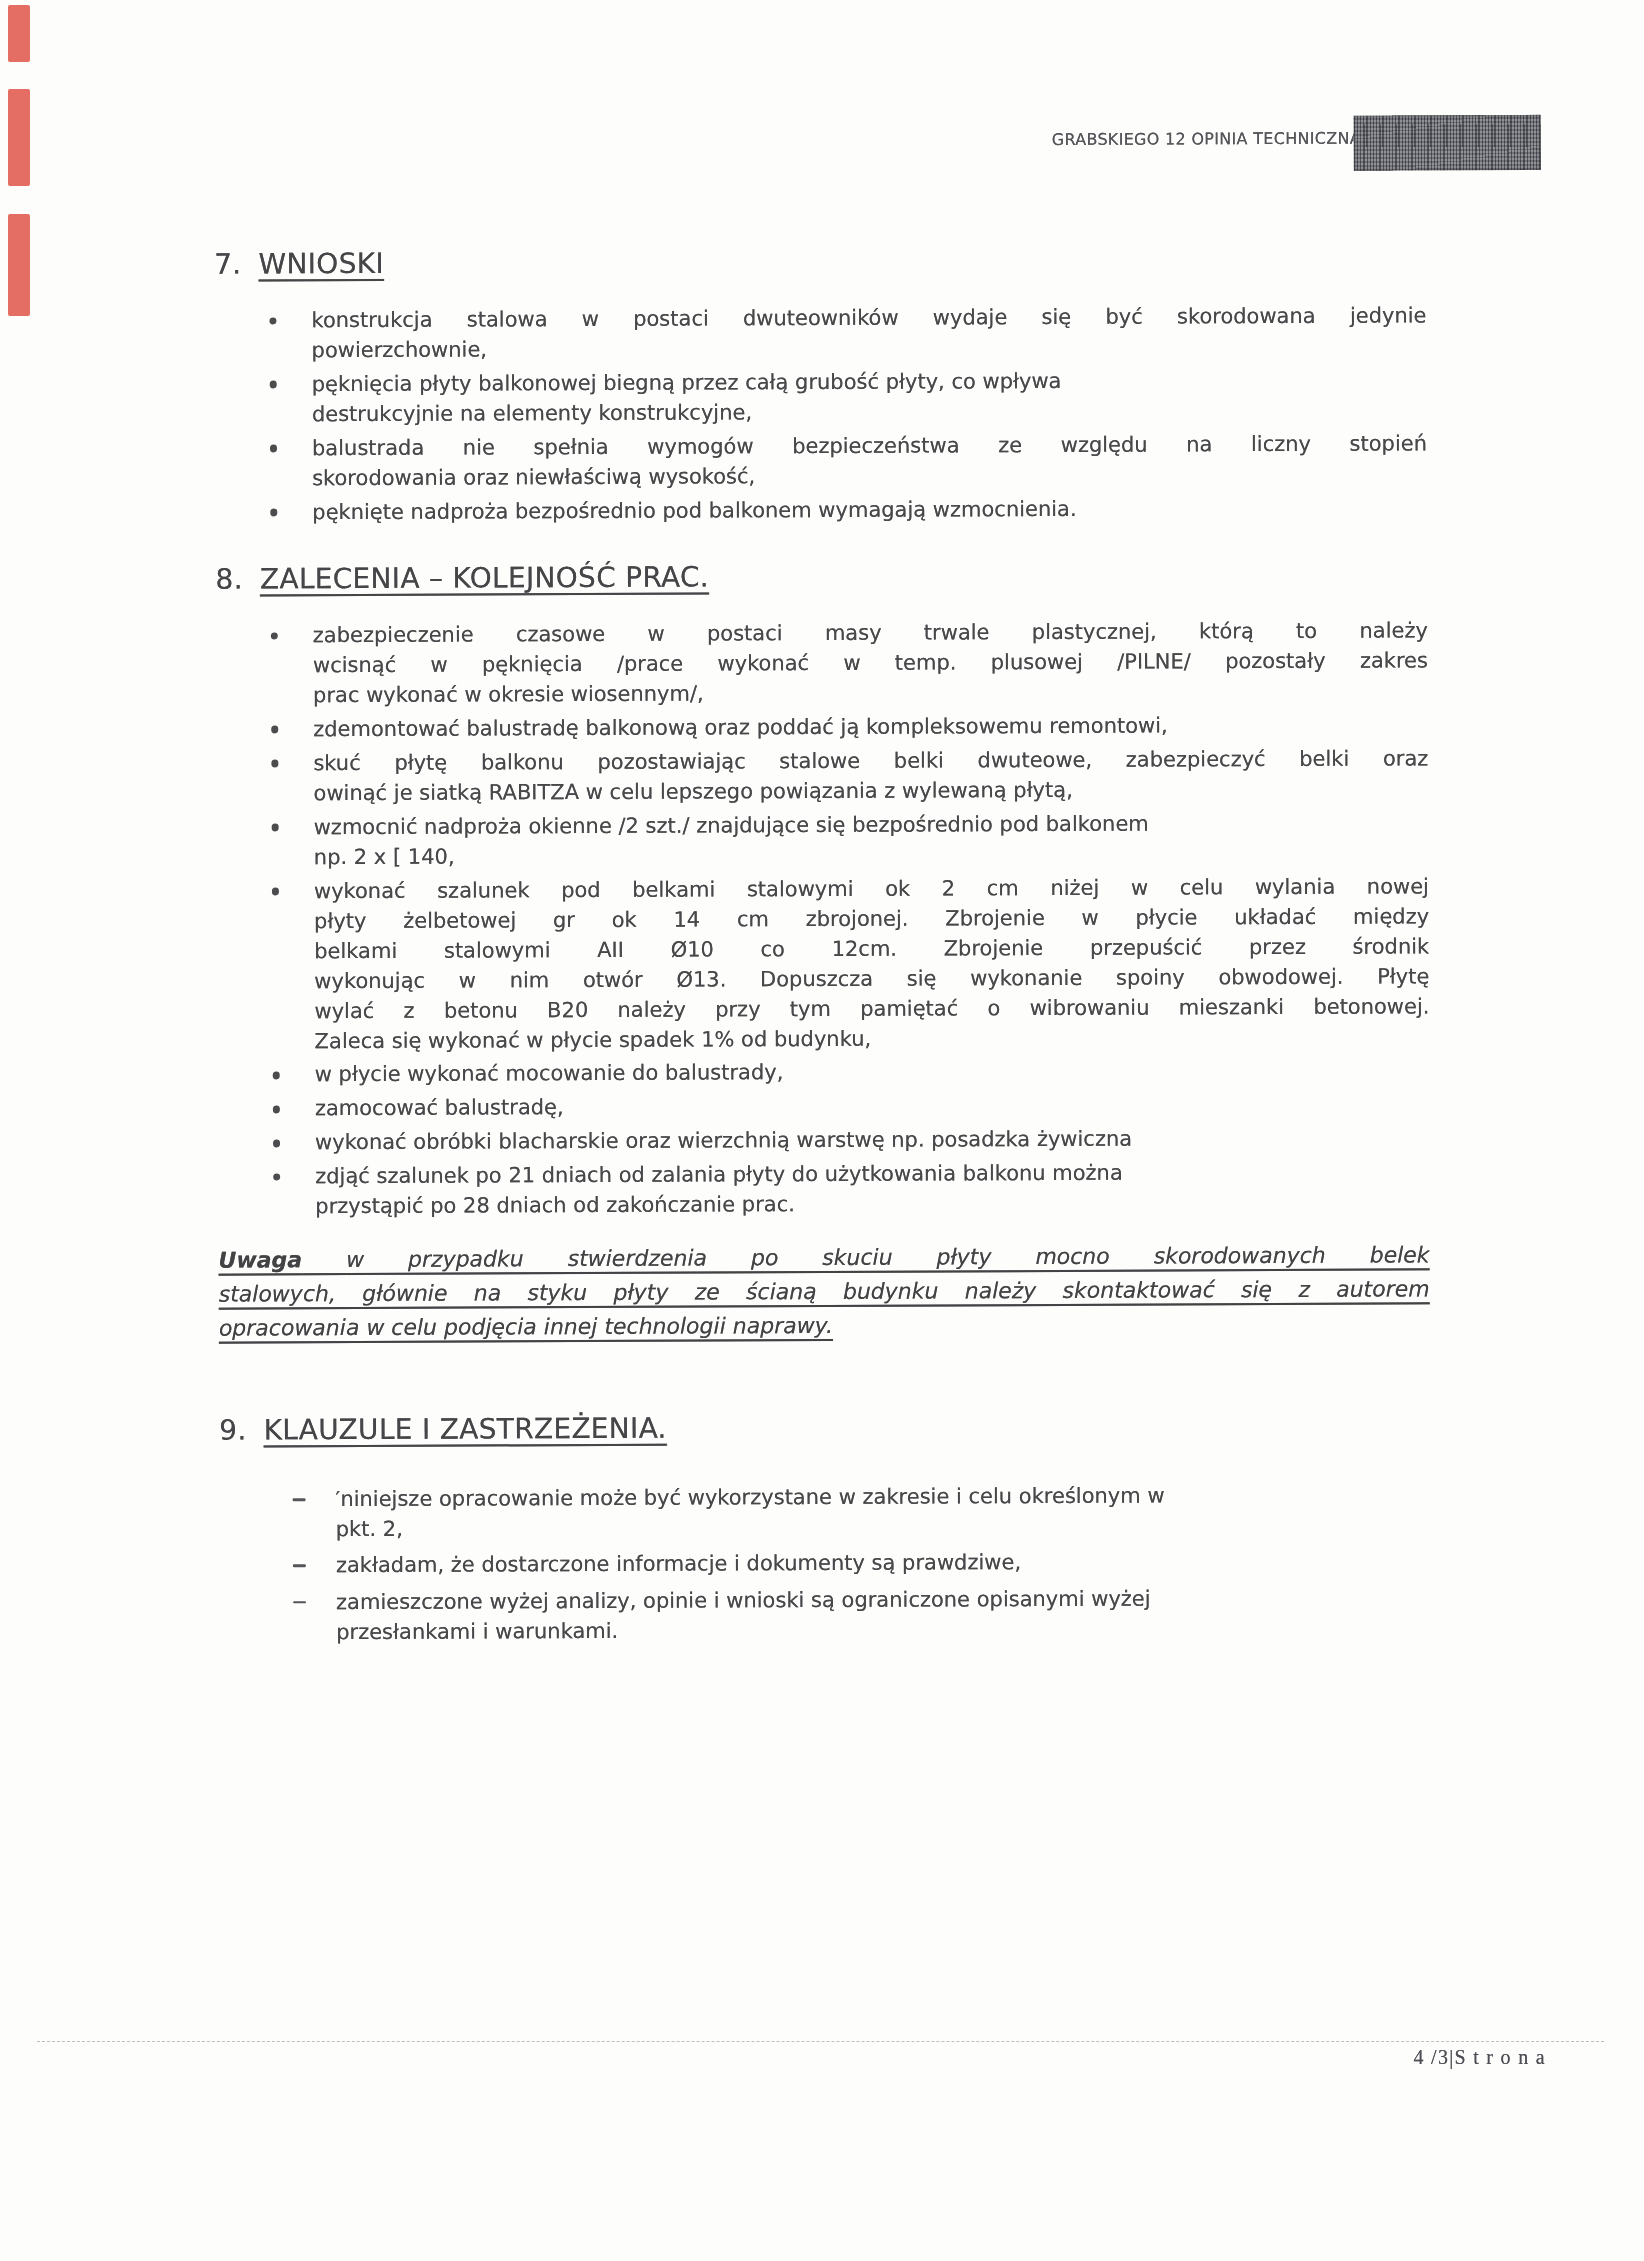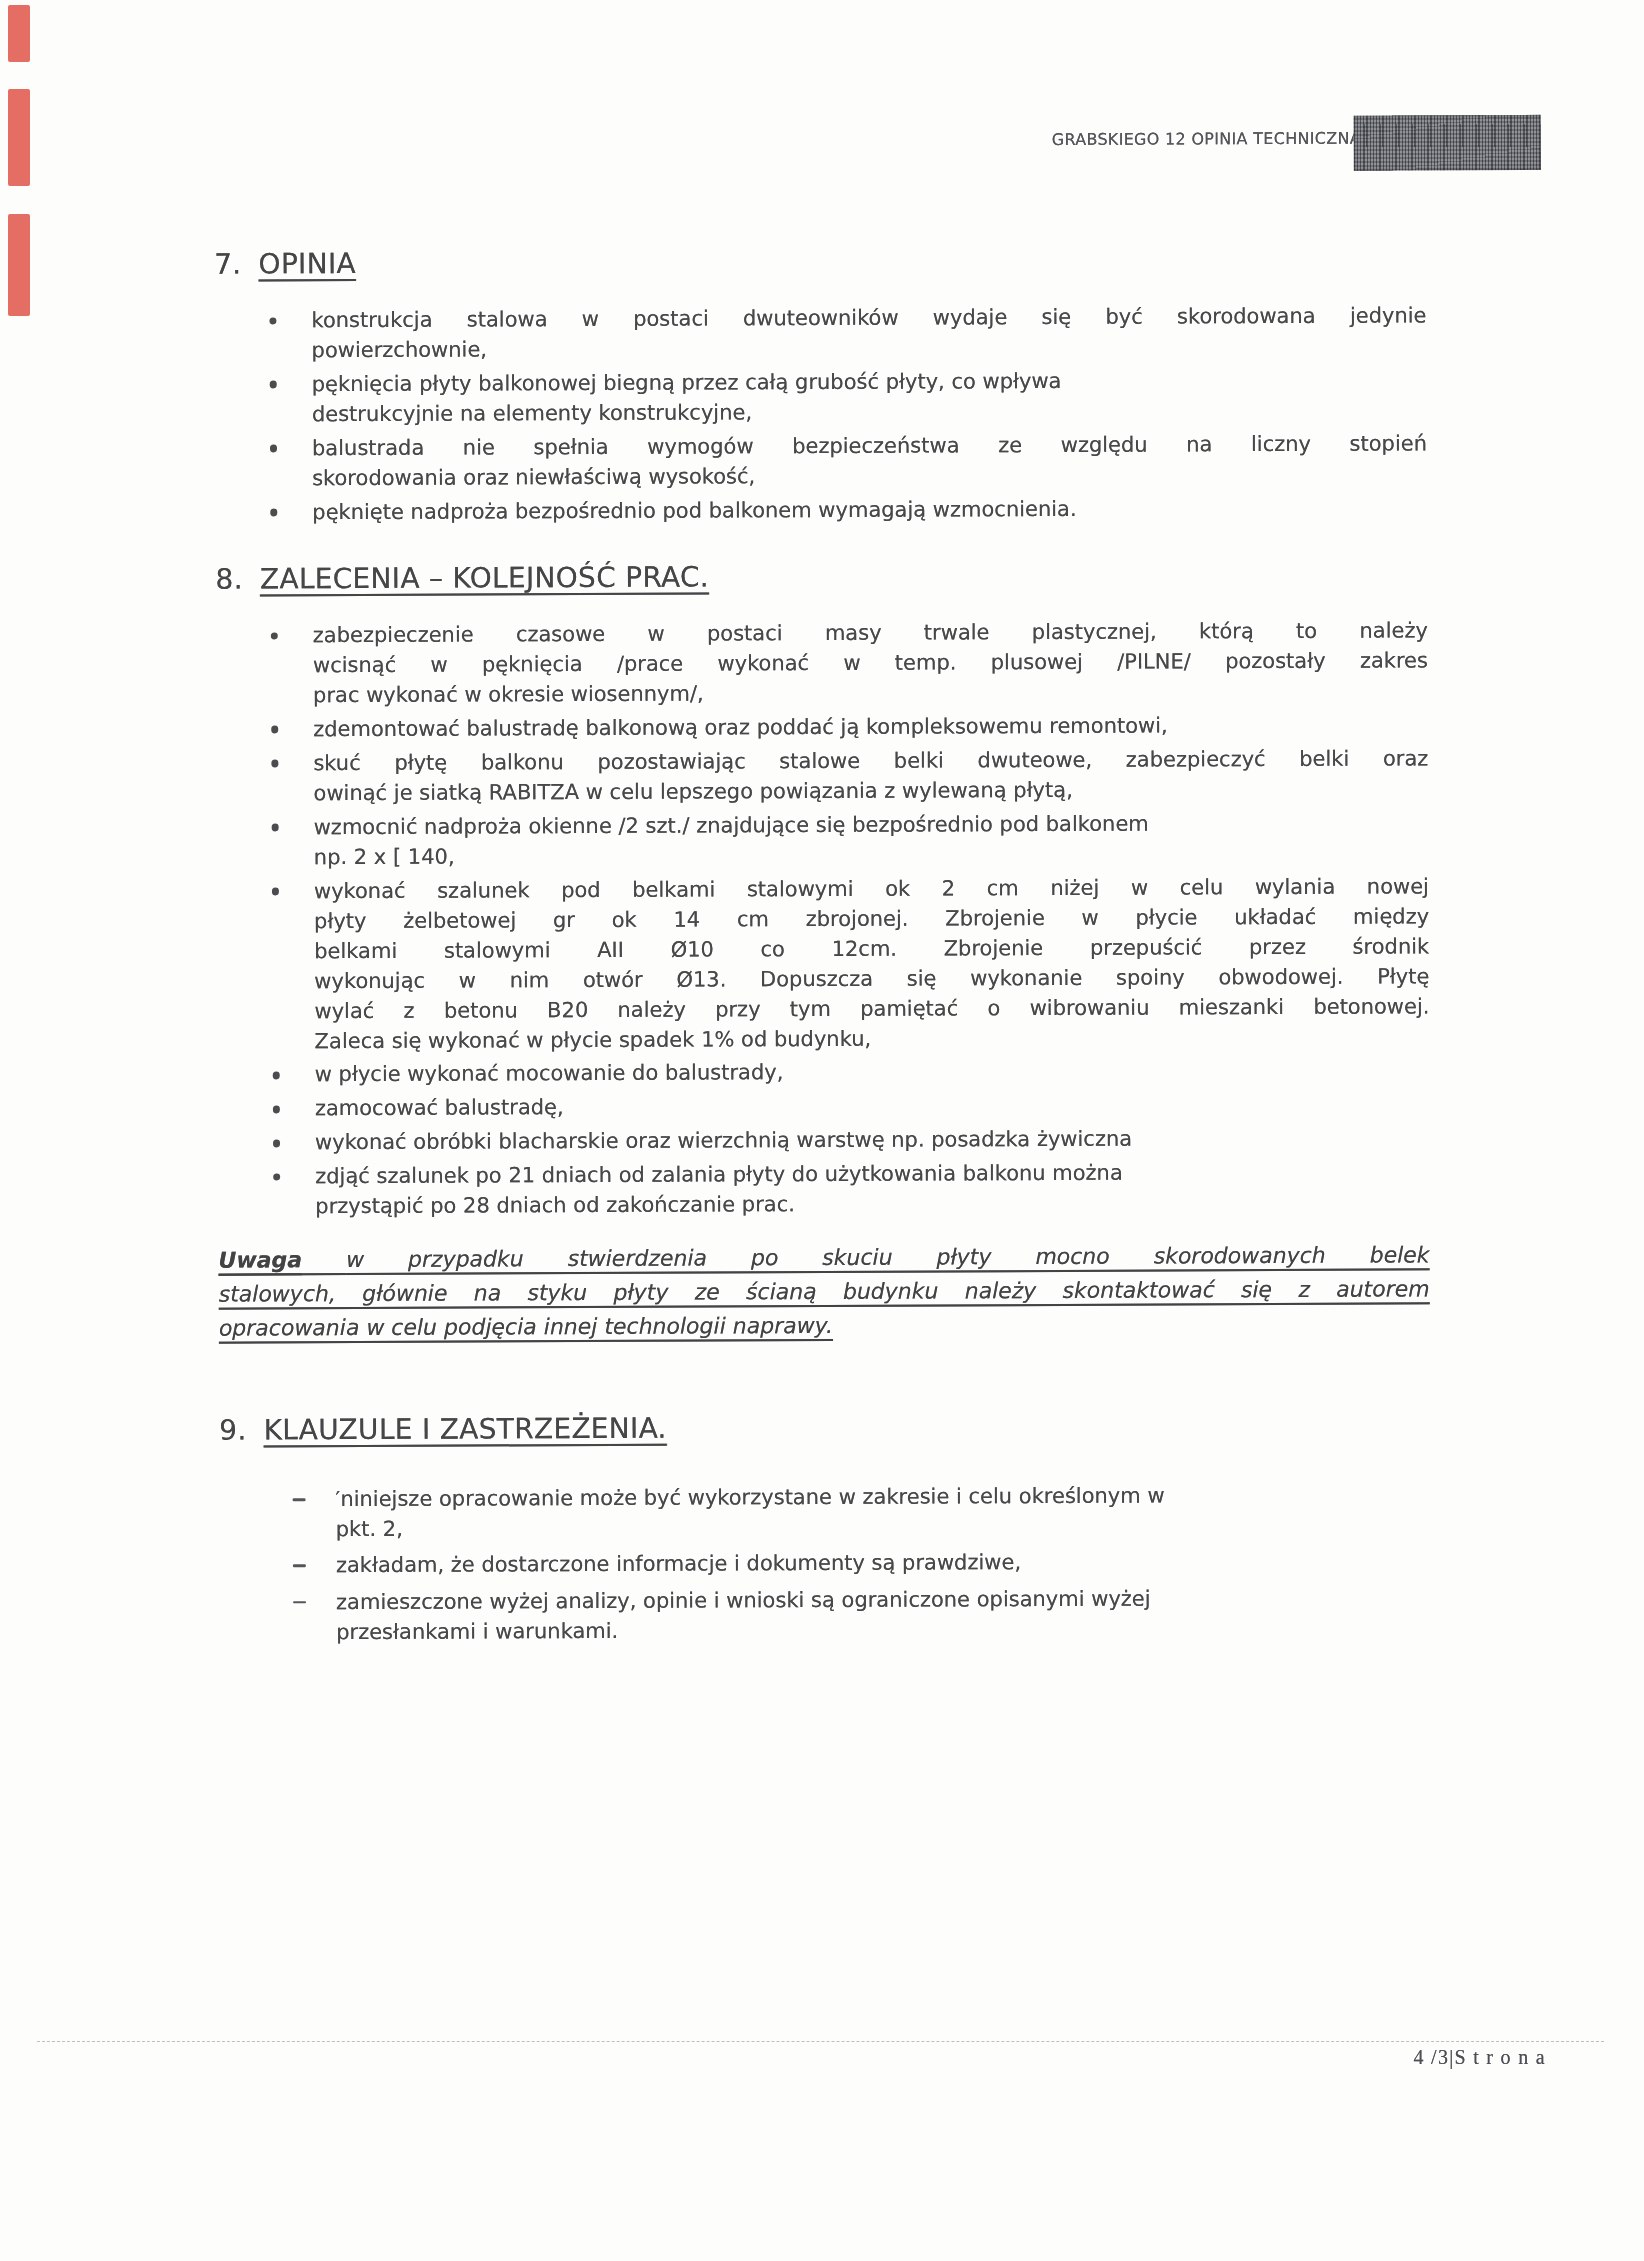--- a/index.html
+++ b/index.html
@@ -69,21 +69,21 @@
 
   
   .uwaga{
     position:absolute;top:1241px;left:217px;width:1211px;
     font-style:italic;color:#434345;
   }
   .uwaga .ln{
     font-size:22px;line-height:34px;
     text-decoration:underline;text-underline-offset:5.8px;text-decoration-thickness:1.6px;
   }
-  .uwaga .lbl{font-weight:bold;text-decoration:underline;}
+  .uwaga .lbl{font-weight:bold;}
 
   
   .footer-line{
     position:absolute;top:2041px;left:37px;width:1567px;height:0;
     border-top:1.9px dashed #a6a9af;
     opacity:.75;
   }
   .footer-text{
     position:absolute;top:2046px;right:98px;
     font-family:"Liberation Serif","DejaVu Serif",serif;
@@ -100,21 +100,21 @@
   <span class="red-mark m1"></span>
   <span class="red-mark m2"></span>
   <span class="red-mark m3"></span>
 
   <div class="content">
 
     <div class="header-label">GRABSKIEGO 12 OPINIA TECHNICZNA BALKON</div>
     <div class="redacted"></div>
 
     <div class="heading" id="h7">
-      <span class="num">7.</span><span class="ttl">OPINIA</span>
+      <span class="num">7.</span><span class="ttl">WNIOSKI</span>
     </div>
     <div class="list" id="list7">
       <div class="li">
         <span class="marker-col">
             <span class="dot"></span>
           </span>
         <span class="li-text">
           <div class="ln fill">konstrukcja stalowa w postaci dwuteowników wydaje się być skorodowana jedynie</div>
           <div class="ln">powierzchownie,</div>
         </span>

